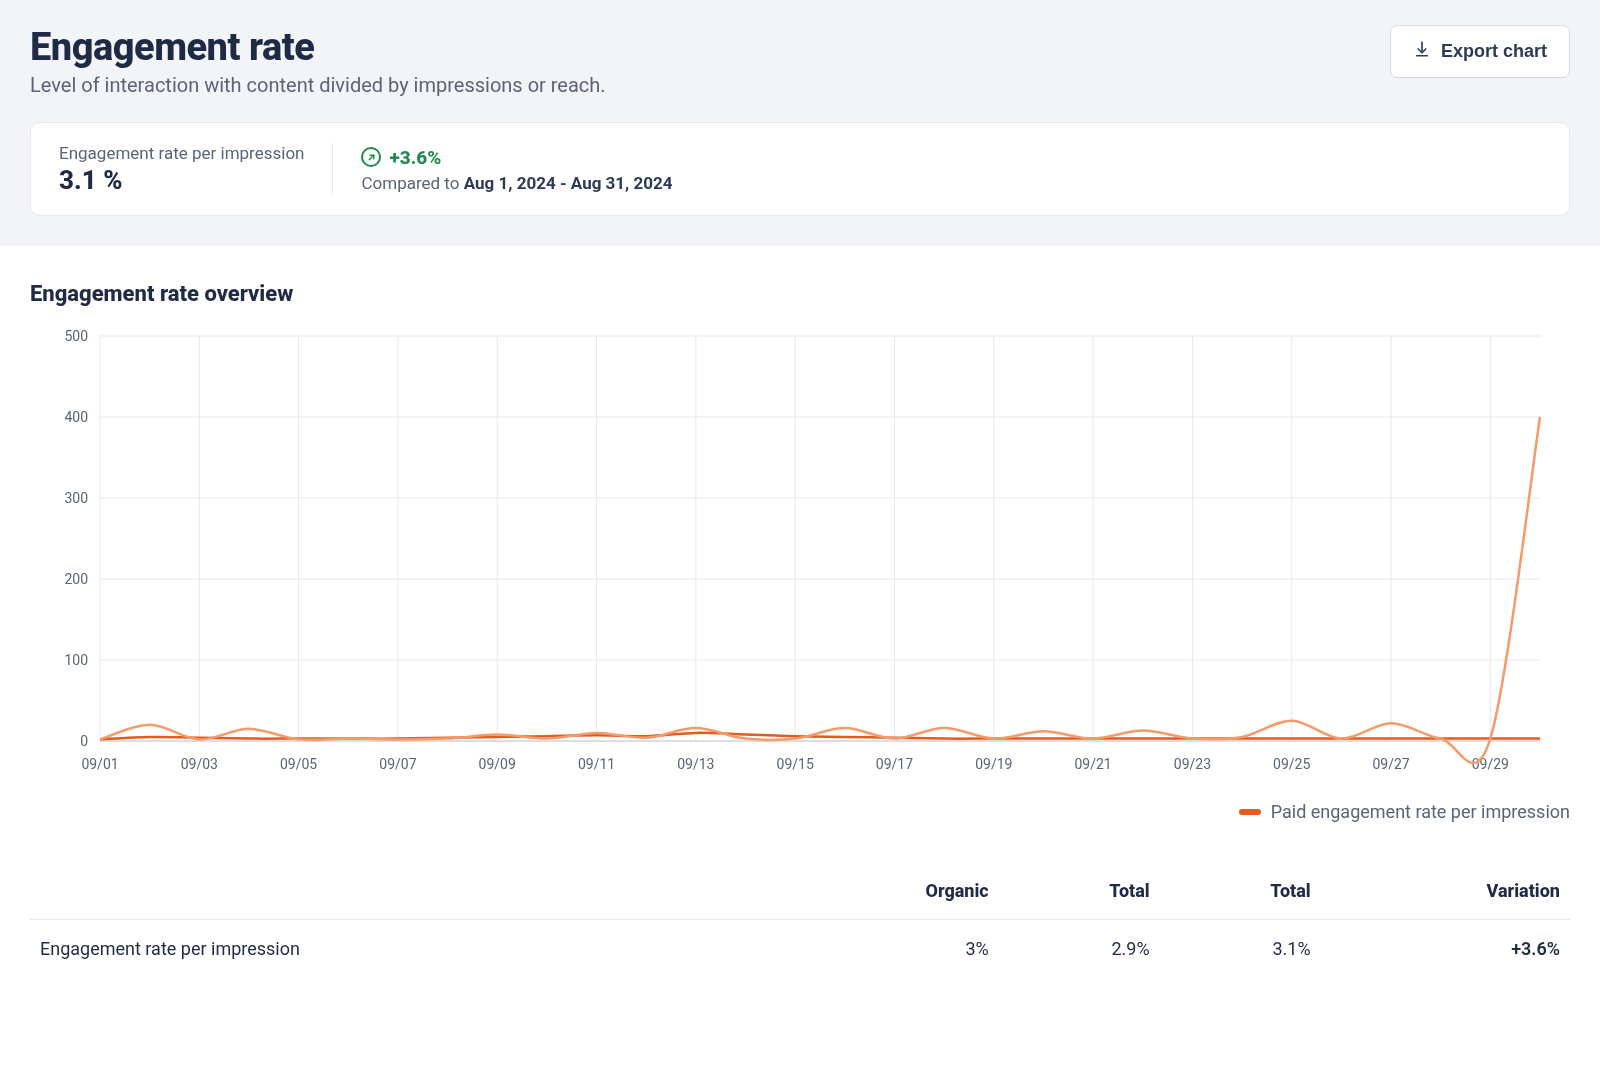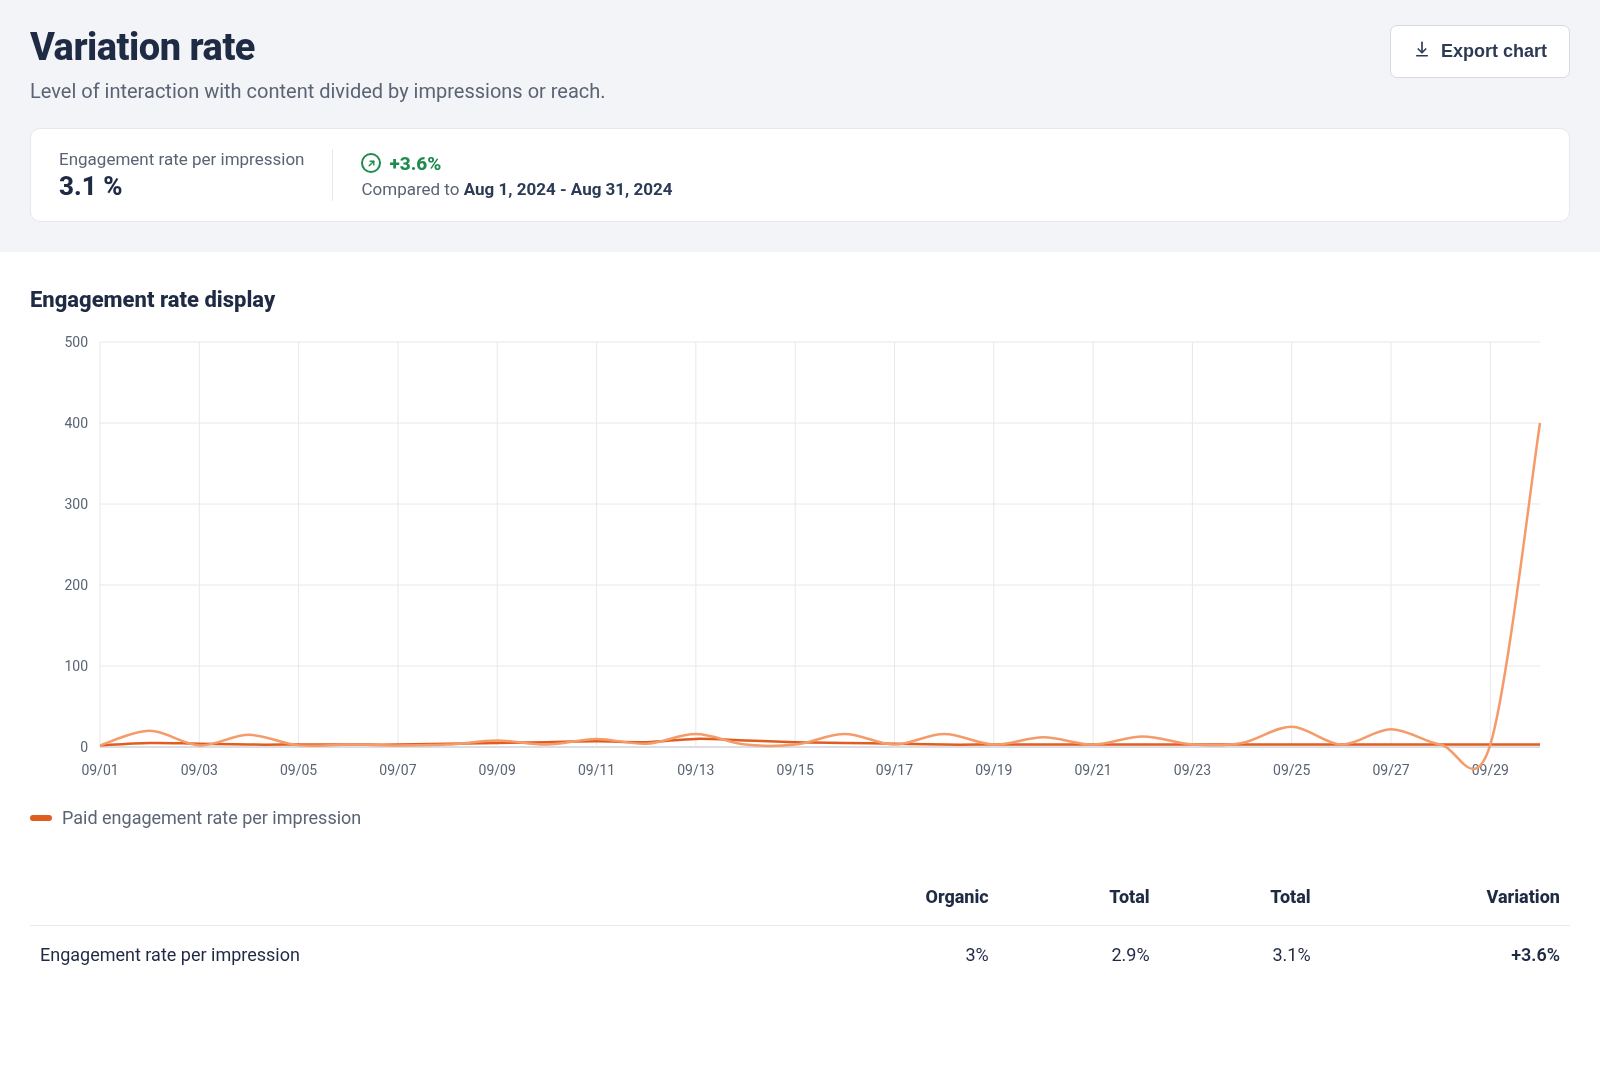--- a/index.html
+++ b/index.html
@@ -37,21 +37,21 @@
   .page-title {
     font-size: 38px;
     font-weight: 800;
     margin: 0;
     color: var(--navy-dark);
     letter-spacing: -0.5px;
   }
   .page-subtitle {
     font-size: 20px;
     color: var(--gray-700);
-    margin-top: 10px;
+    margin-top: 4px;
   }
   .export-btn {
     display: inline-flex;
     align-items: center;
     gap: 10px;
     border: 1px solid var(--gray-300);
     background: var(--white);
     color: var(--navy);
     font-weight: 600;
     font-size: 18px;
@@ -126,21 +126,21 @@
   
   .chart-wrap { margin: 10px 0 15px 0; }
   #chart-svg { width: 100%; height: 460px; display:block; }
   .axis text { font-size: 14px; fill: var(--gray-700); }
   .grid line { stroke: var(--gray-200); stroke-width: 1; }
   .grid .dark { stroke: #b8bcc6; }
   .series-paid { stroke: var(--paid); stroke-width: 2.5; fill: none; }
   .series-organic { stroke: var(--organic); stroke-width: 2.5; fill: none; }
 
   .legend {
-    display:flex; gap:40px; justify-content:space-between; margin-top: 10px;
+    display:flex; gap:40px; justify-content:flex-end; margin-top: 10px;
     font-size: 18px; color: var(--gray-700);
   }
   .legend .item { display:flex; align-items:center; gap:10px; }
   .legend .swatch { width:22px; height:6px; border-radius:3px; }
   .sw-paid { background: var(--paid); }
   .sw-org  { background: var(--organic); }
 
   
   .tbl { width: 100%; margin-top: 40px; border-collapse: collapse; font-size: 18px;}
   .tbl th, .tbl td { padding: 18px 10px; }
@@ -149,21 +149,21 @@
   .tbl tbody td { text-align: right; color: var(--navy-dark); }
   .tbl tbody td:first-child { text-align: left; }
   .variation-pos { color: var(--green); font-weight: 600; }
 </style>
 </head>
 <body>
 
 <div class="header-band">
   <div class="title-row">
     <div>
-      <h1 class="page-title">Variation rate</h1>
+      <h1 class="page-title">Engagement rate</h1>
       <div class="page-subtitle">Level of interaction with content divided by impressions or reach.</div>
     </div>
     <button class="export-btn">
       <span>
         <svg viewBox="0 0 24 24" fill="none" stroke="currentColor" stroke-width="2.2" stroke-linecap="round" stroke-linejoin="round">
           <path d="M12 3v12"></path>
             <path d="M7 12l5 5 5-5"></path>
             <path d="M5 21h14"></path>
         </svg>
       </span>
@@ -189,21 +189,21 @@
       <div class="compare-line">
         <span>Compared to </span><b>Aug 1, 2024 - Aug 31, 2024</b>
       </div>
     </div>
   </div>
 </div>
 
 <div class="main">
 
   <div class="overview-row">
-    <div class="overview-title">Engagement rate display</div>
+    <div class="overview-title">Engagement rate overview</div>
   </div>
 
   <div class="chart-wrap">
     <svg id="chart-svg" viewBox="0 0 1540 460">
         <g class="grid">
           <line x1="70" x2="1510" y1="415" y2="415" class="dark"></line>
           <line x1="70" x2="1510" y1="334" y2="334" class=""></line>
           <line x1="70" x2="1510" y1="253" y2="253" class=""></line>
           <line x1="70" x2="1510" y1="172" y2="172" class=""></line>
           <line x1="70" x2="1510" y1="91" y2="91" class=""></line>

